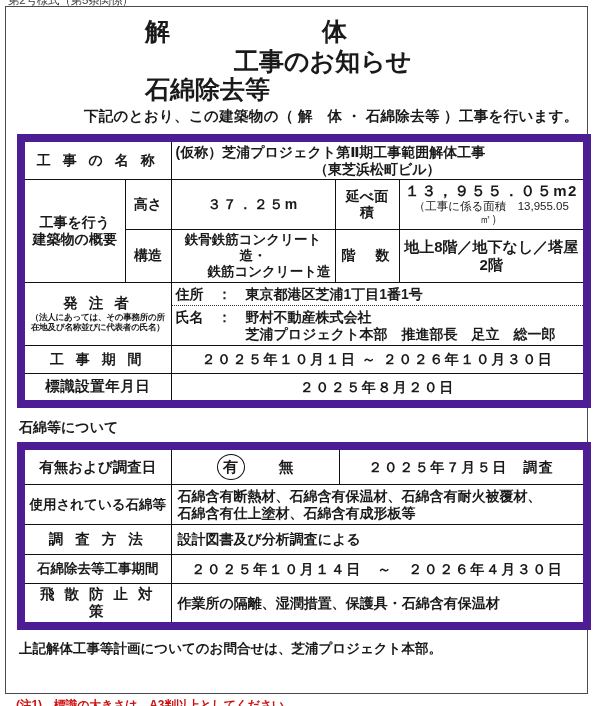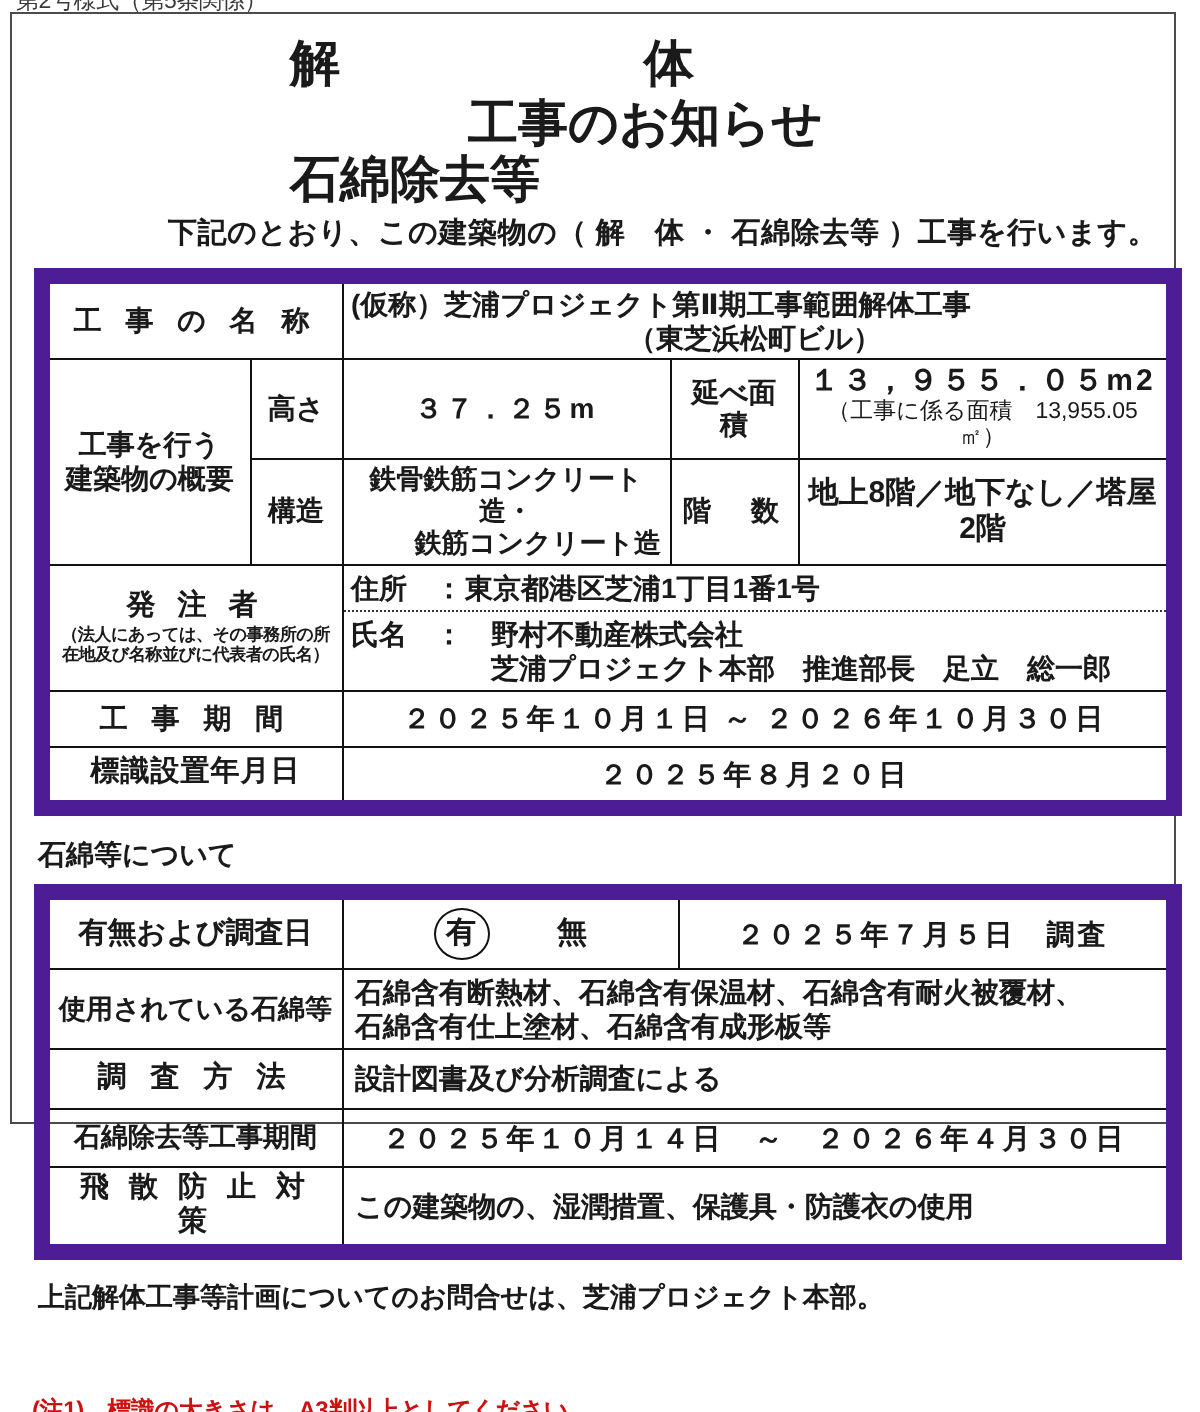--- a/index.html
+++ b/index.html
@@ -26,21 +26,21 @@
     letter-spacing: -0.2px;
     white-space: nowrap;
   }
 
   
   .sheet {
     position: absolute;
     left: 5px;
     top: 6px;
     width: 583px;
-    height: 556px;
+    height: 688px;
     border: 1.6px solid #4a4a52;
     box-sizing: border-box;
     background: #fff;
   }
 
   .inner {
     position: absolute;
     left: 11px;
     top: 0;
     width: 566px;
@@ -252,21 +252,21 @@
           <td class="val ctr" style="font-size:15px;">地上8階／地下なし／塔屋2階</td>
         </tr>
 
         <tr>
           <td class="lbl-tight" colspan="2">
             <div class="main-lbl" style="font-size:14.5px;">発 注 者</div>
             <span class="sublabel">（法人にあっては、その事務所の所</span>
             <span class="sublabel">在地及び名称並びに代表者の氏名）</span>
           </td>
           <td class="val" colspan="3" style="padding:0;">
-            <div style="border-bottom:1.3px dotted #333; padding:3px 4px; display:flex; gap:1px;">
+            <div style="border-bottom:1.3px dotted #333; padding:3px 4px; display:flex; gap:14px;">
               <span>住所　：</span>
               <span>東京都港区芝浦1丁目1番1号</span>
             </div>
             <div style="padding:3px 4px; display:flex; gap:14px;">
               <span style="padding-top:0;">氏名　：</span>
               <span>
                 <div>野村不動産株式会社</div>
                 <div>芝浦プロジェクト本部　推進部長　足立　総一郎</div>
               </span>
             </div>
@@ -314,21 +314,21 @@
         <tr>
           <td class="lbl" style="font-size:14.5px;">調 査 方 法</td>
           <td class="val" colspan="2" style="padding:6px 6px;">設計図書及び分析調査による</td>
         </tr>
         <tr>
           <td class="lbl-tight" style="font-size:13.5px;">石綿除去等工事期間</td>
           <td class="val ctr mono-num" colspan="2" style="padding:6px 0;">２０２５年１０月１４日　～　２０２６年４月３０日</td>
         </tr>
         <tr>
           <td class="lbl" style="font-size:14.5px;letter-spacing:3px;margin-left:44px;">飛 散 防 止 対 策</td>
-          <td class="val" colspan="2" style="padding:6px 6px;">この建築物の、湿潤措置、保護具・防護衣の使用</td>
+          <td class="val" colspan="2" style="padding:6px 6px;">作業所の隔離、湿潤措置、保護具・石綿含有保温材</td>
         </tr>
       </tbody>
     </table>
 
     <div class="askline">上記解体工事等計画についてのお問合せは、芝浦プロジェクト本部。</div>
 
 
   </div>
 </div>
 

